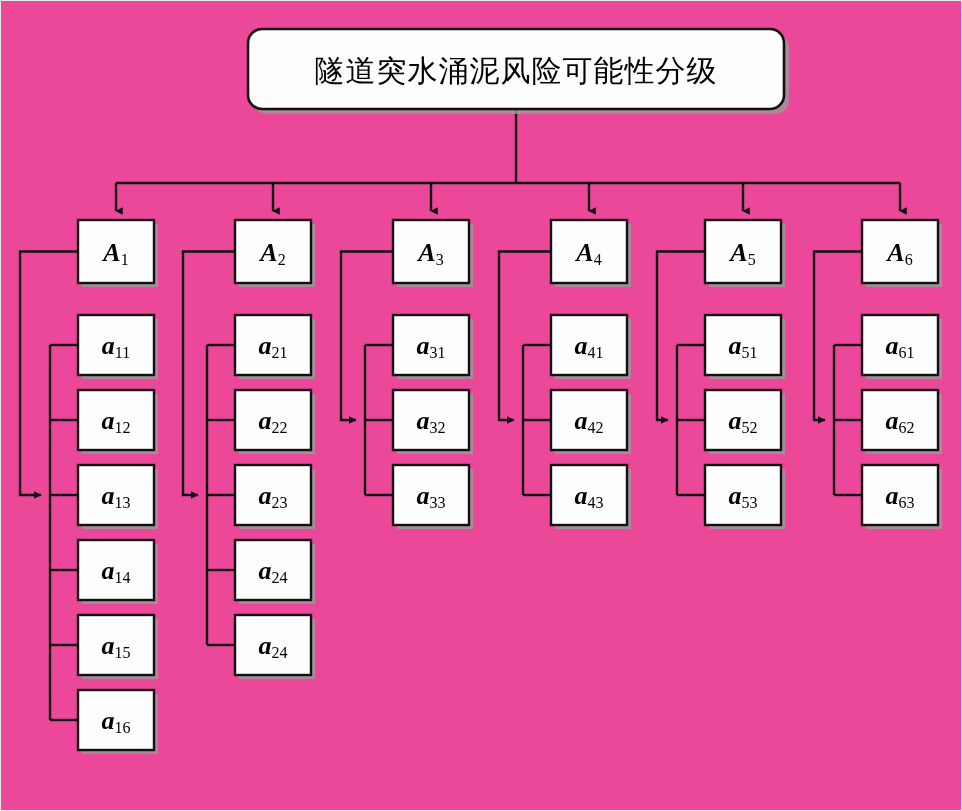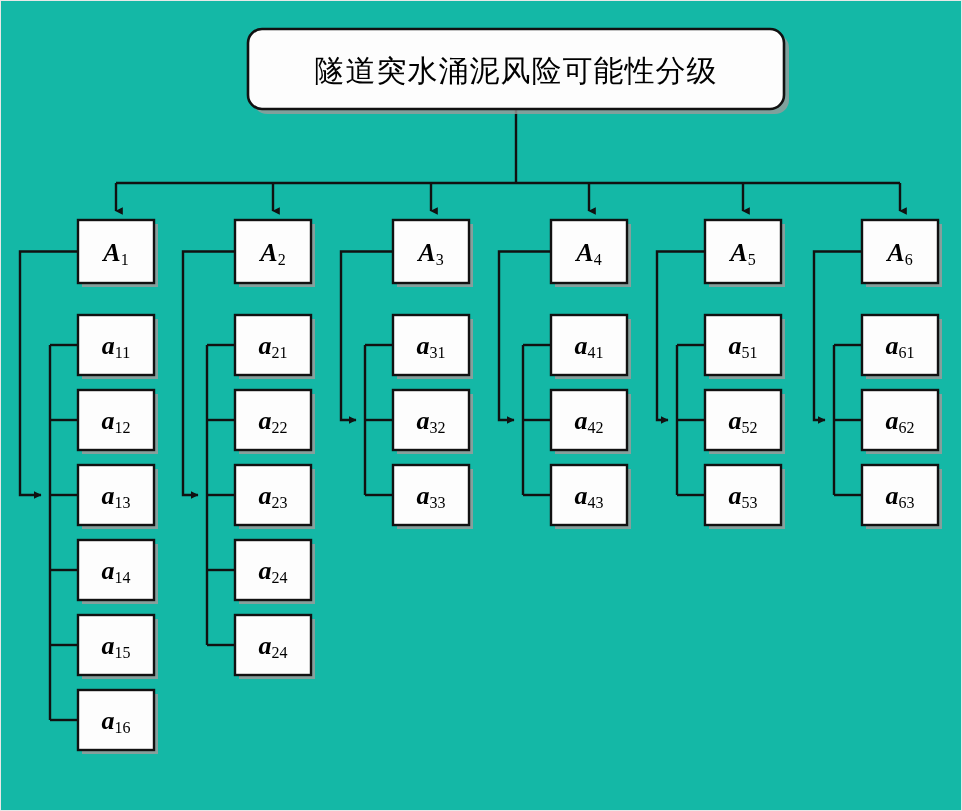--- a/index.html
+++ b/index.html
@@ -10,21 +10,21 @@
   body {
     width: 962px;
     height: 811px;
     font-family: "Liberation Serif", "DejaVu Serif", serif;
     overflow: hidden;
   }
   #diagram-root {
     position: relative;
     width: 962px;
     height: 811px;
-    background: #14b8a6;
+    background: #ec4899;
     box-sizing: border-box;
   }
   svg#diagram-svg {
     position: absolute;
     top: 0;
     left: 0;
     width: 962px;
     height: 811px;
     display: block;
   }

